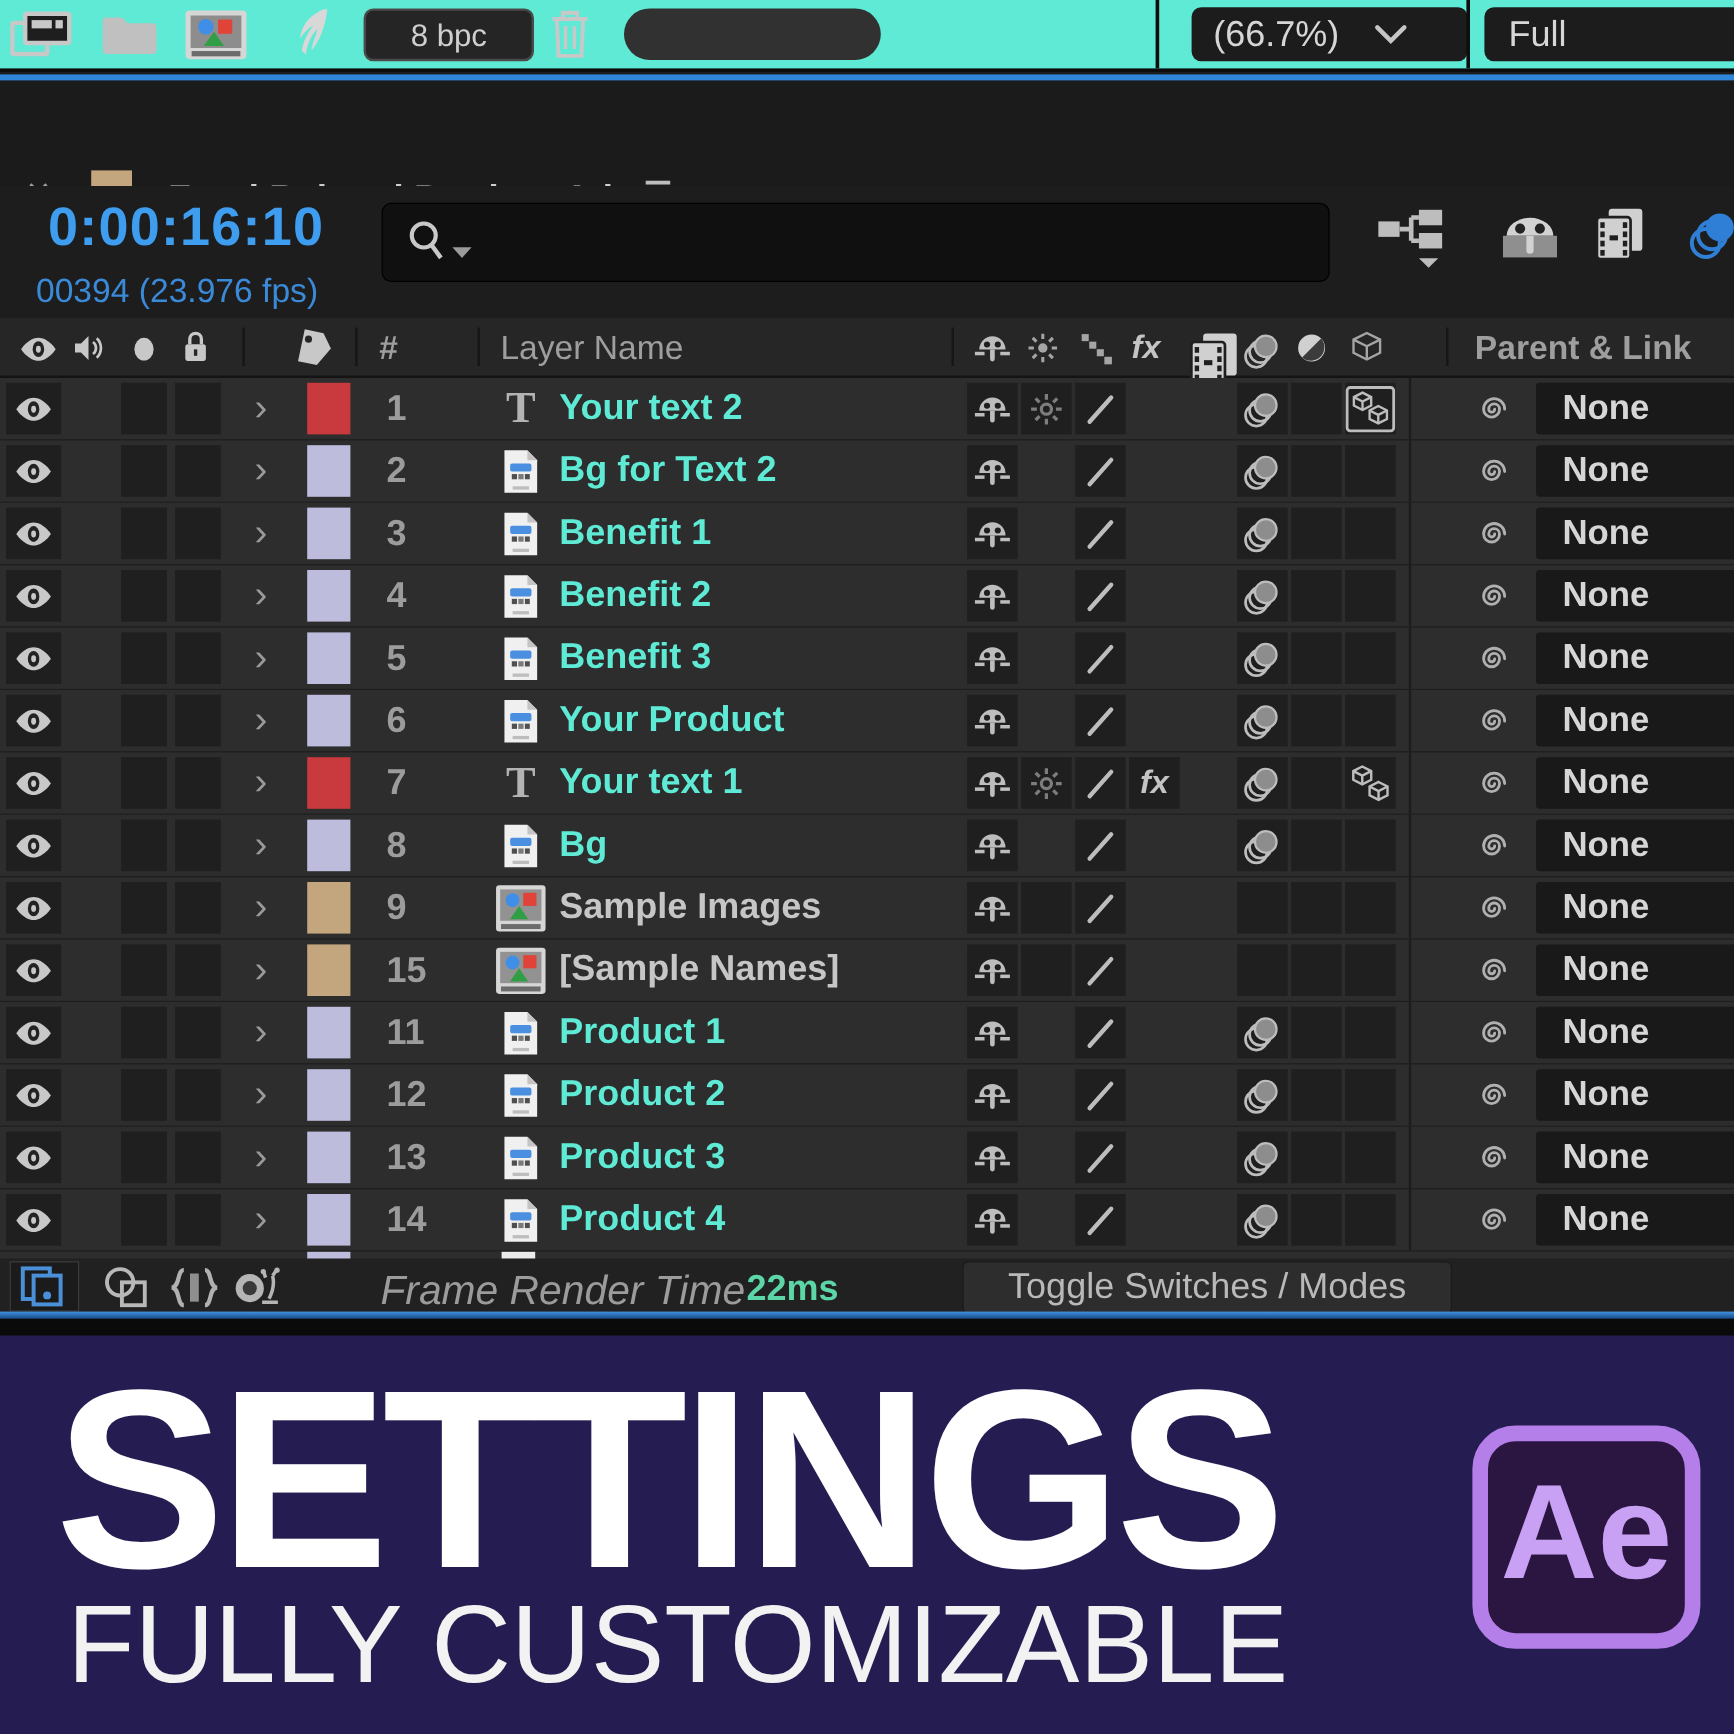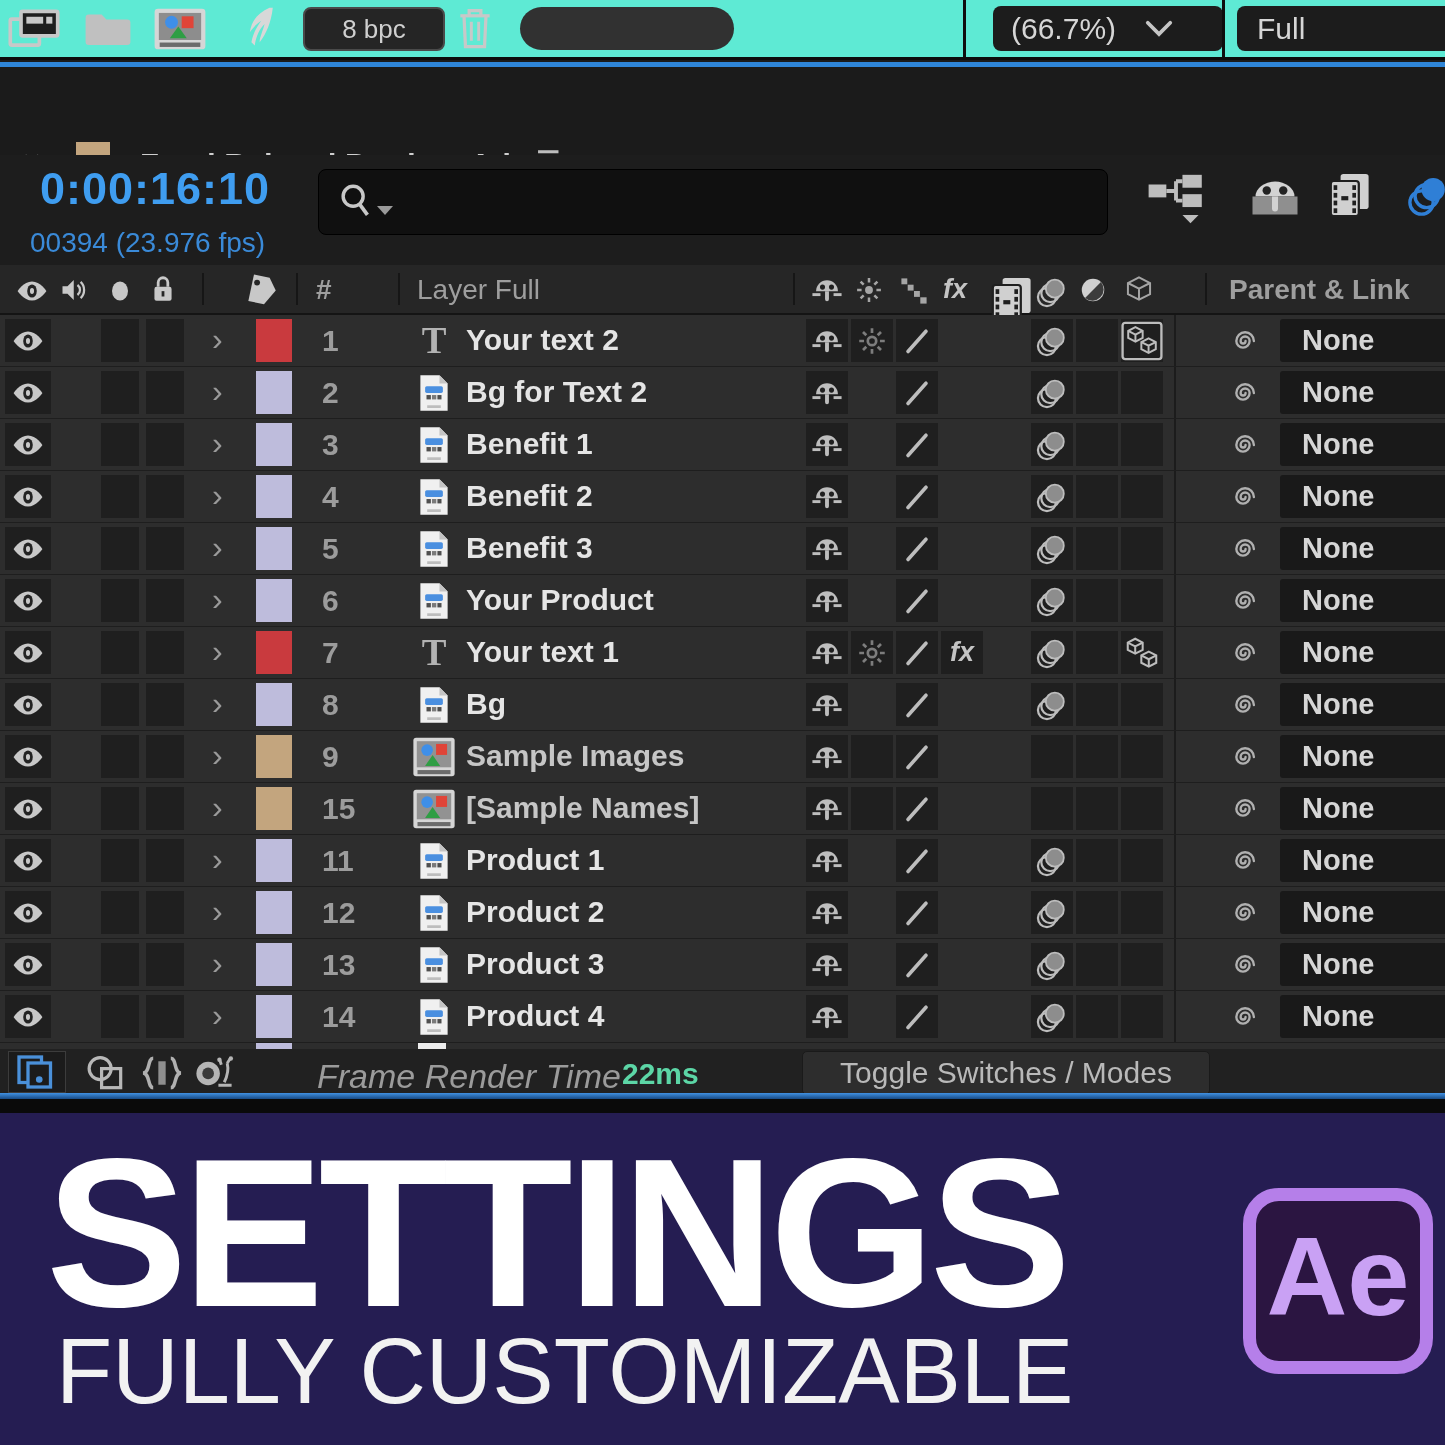--- a/index.html
+++ b/index.html
@@ -44,21 +44,21 @@
   .lrow{position:relative;height:51px;border-bottom:1px solid #1e1e1e;background:#2d2d2d;}
   .lrow .cellbox{position:absolute;top:4px;height:43px;background:#1f1f1f;}
   .eyebox{left:5px;width:46px;display:flex;align-items:center;justify-content:center;}
   .avbox1{left:101px;width:38px;}
   .avbox2{left:146px;width:38px;}
   .chev{position:absolute;left:212px;top:6px;font-size:32px;color:#9a9a9a;}
   .swatch{position:absolute;left:256px;top:4px;width:36px;height:43px;}
   .lnum{position:absolute;left:322px;top:9px;font-size:30px;font-weight:bold;color:#9c9c9c;}
   .ltype{position:absolute;left:408px;top:0;width:52px;height:51px;display:flex;align-items:center;justify-content:center;}
   .ticon{font-family:"Liberation Serif",serif;font-size:37px;font-weight:bold;color:#b3b3b3;}
-  .lname{position:absolute;left:466px;top:8px;font-size:30px;font-weight:bold;color:#e5e5e5;white-space:nowrap;}
+  .lname{position:absolute;left:466px;top:8px;font-size:30px;font-weight:bold;color:#5eead4;white-space:nowrap;}
   .lname.bright{color:#c6c6c6;}
   .sw{position:absolute;top:4px;width:42px;height:43px;display:flex;align-items:center;justify-content:center;}
   .sw.filled{background:#1f1f1f;}
   .fx-txt{font-style:italic;font-size:27px;color:#c4c4c4;font-weight:bold;}
   .row-div{position:absolute;left:1174px;top:0;width:2px;height:51px;background:#1c1c1c;}
   .pickwhip{position:absolute;left:1227px;top:8px;}
   .parentbox{position:absolute;left:1280px;top:4px;width:172px;height:43px;background:#191919;border-radius:3px;
              display:flex;align-items:center;color:#d6d6d6;font-size:29px;font-weight:bold;padding-left:22px;box-sizing:border-box;}
 
   
@@ -73,21 +73,21 @@
   #render-value{position:absolute;left:622px;top:8px;font-size:30px;font-weight:bold;color:#5cd6a6;}
   #toggle-btn{position:absolute;left:802px;top:2px;width:406px;height:42px;background:#2d2d2d;border:1px solid #1a1a1a;border-radius:5px;
               display:flex;align-items:center;justify-content:center;font-size:30px;color:#b9b9b9;}
   #gapstrip{position:absolute;left:0;top:1099px;width:1445px;height:14px;background:#0a0a0a;}
 
   
   #banner{position:absolute;left:0;top:1113px;width:1445px;height:332px;background:#251d52;}
   #banner-title{position:absolute;left:46px;top:14px;font-size:212px;font-weight:800;letter-spacing:-5px;color:#ffffff;line-height:1;}
   #banner-sub{position:absolute;left:56px;top:212px;font-size:92px;font-weight:500;color:#f2f2f2;line-height:1;letter-spacing:0px;}
   #ae-logo{position:absolute;left:1227px;top:75px;width:164px;height:160px;background:#2b1541;border:13px solid #b57fe9;border-radius:36px;
-           display:flex;align-items:center;justify-content:center;margin-left:16px;}
+           display:flex;align-items:center;justify-content:center;}
   #ae-logo span{font-size:112px;font-weight:bold;color:#c9a1f4;line-height:1;transform:translateY(-4px);}
 </style>
 </head>
 <body>
 
 <div id="screen">
 
   <div id="toolbar">
     <span class="tool-ic" style="left:8px;top:9px">
         <svg width="52" height="40" viewBox="0 0 34 26">
@@ -237,21 +237,21 @@
     <div class="hdr-div" style="left:202px"></div>
     <span class="hdr-ic" style="left:243px;top:9px">
         <svg width="38" height="32" viewBox="0 0 30 26" transform="rotate(0)">
           <path d="M6 2h13l7 9-7 13H6z" fill="#c8c8c8" transform="rotate(12 15 13)"></path>
           <circle cx="11" cy="7" r="2.4" fill="#262626"></circle>
         </svg>
       </span>
     <div class="hdr-div" style="left:296px"></div>
     <span class="hdr-txt" style="left:316px">#</span>
     <div class="hdr-div" style="left:398px"></div>
-    <span class="hdr-txt" style="left:417px;font-weight:normal">Layer Full</span>
+    <span class="hdr-txt" style="left:417px;font-weight:normal">Layer Name</span>
     <div class="hdr-div" style="left:793px"></div>
     <span class="hdr-ic" style="left:810px;top:9px">
         <svg width="34" height="32" viewBox="0 0 28 26">
           <path d="M5 14a9 9 0 0 1 18 0z" fill="#bdbdbd"></path>
           <circle cx="10.3" cy="10.6" r="2.1" fill="#1f1f1f"></circle>
           <circle cx="17.7" cy="10.6" r="2.1" fill="#1f1f1f"></circle>
           <path d="M12.4 14h3.2v6.6a1.6 1.6 0 0 1-3.2 0z" fill="#bdbdbd"></path>
           <rect x="2" y="15.6" width="6.6" height="2.4" fill="#bdbdbd"></rect>
           <rect x="19.4" y="15.6" width="6.6" height="2.4" fill="#bdbdbd"></rect>
         </svg>

